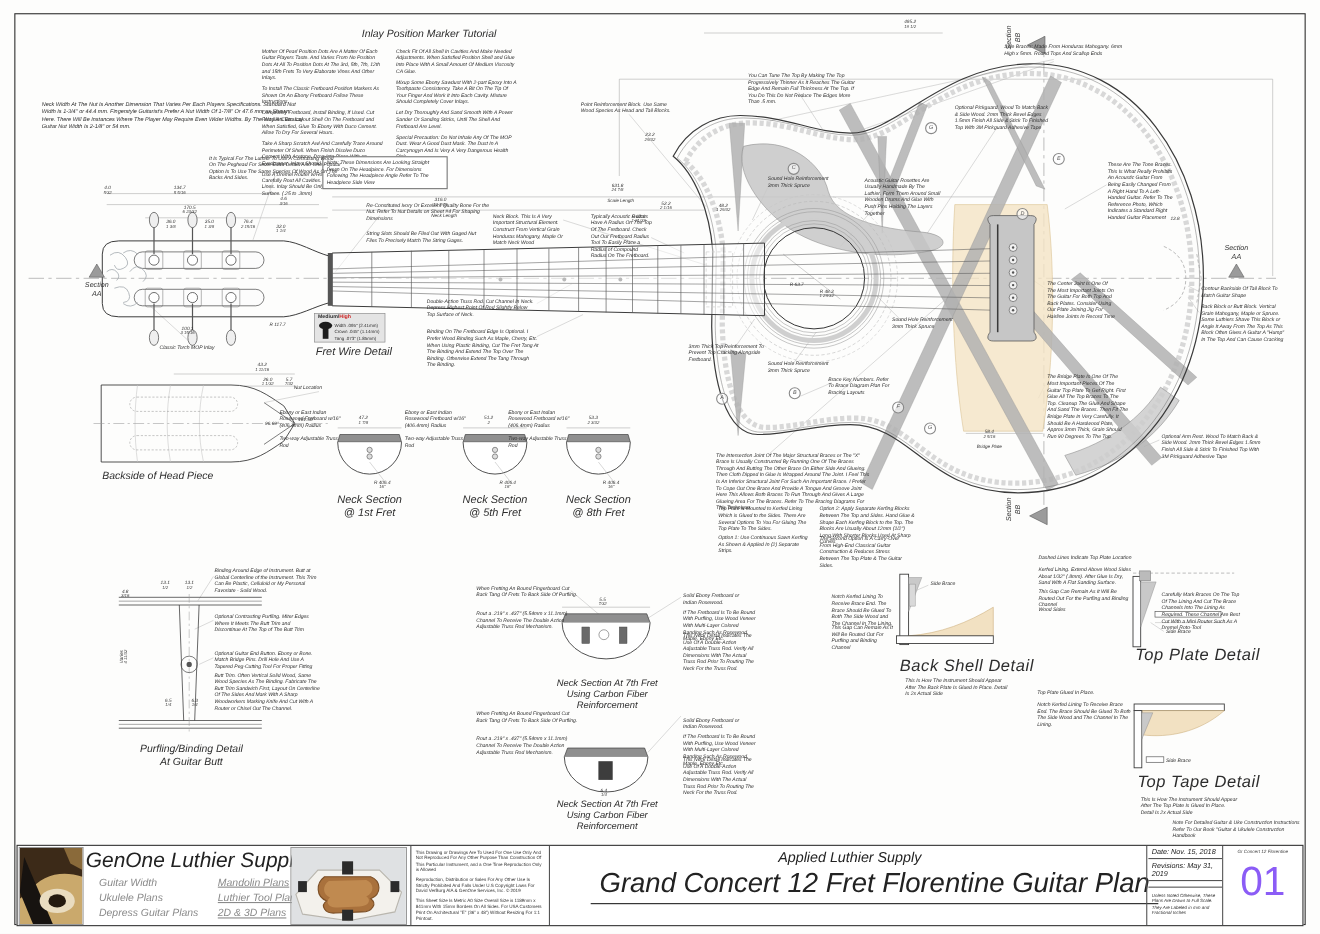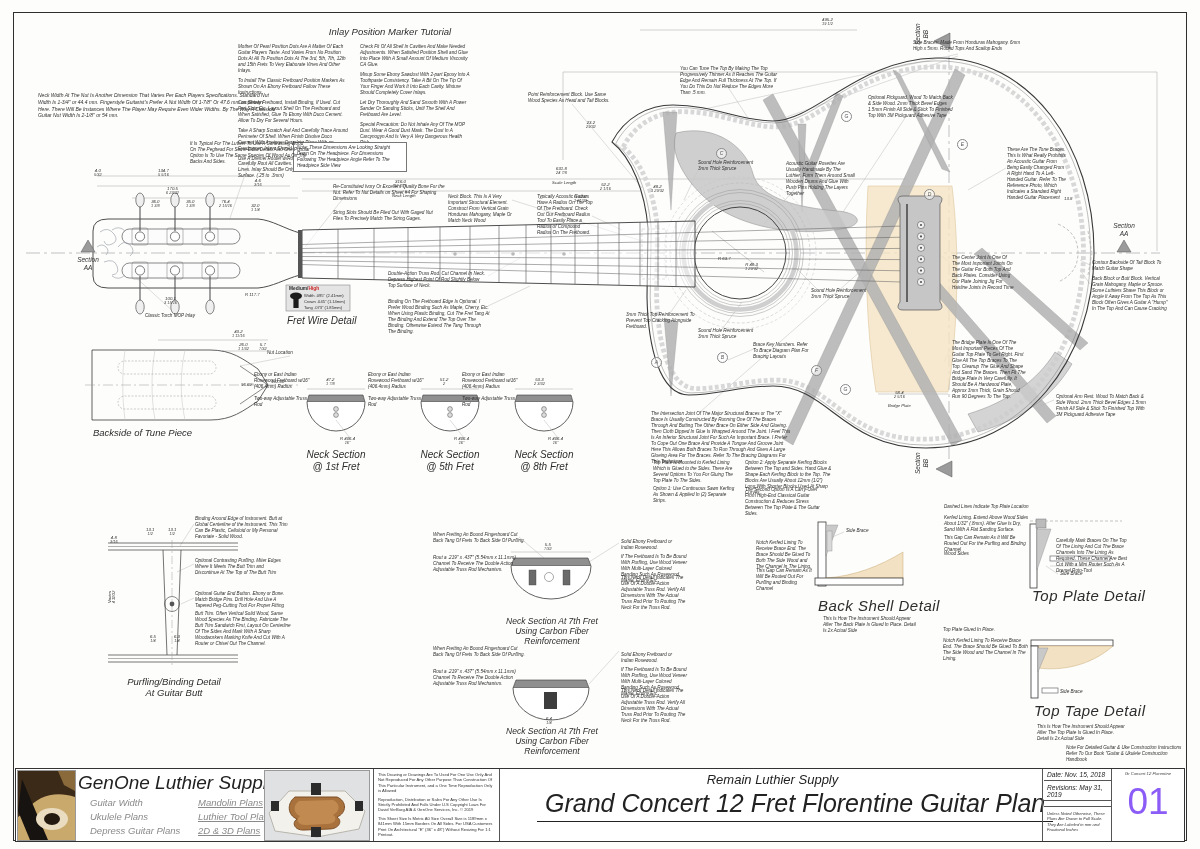--- a/index.html
+++ b/index.html
@@ -438,21 +438,21 @@
   <div class="lbl n" style="left:1060px;top:689px;width:32px;">Side Brace</div>
   <div class="lbl n" style="left:1037px;top:724px;width:88px;">This Is How The Instrument Should Appear After The Top Plate Is Glued In Place. Detail Is 2x Actual Side</div>
   <div class="lbl n" style="left:1066px;top:745px;width:122px;">Note For Detailed Guitar &amp; Uke Construction Instructions Refer To Our Book "Guitar &amp; Ukulele Construction Handbook</div>
 
   <div class="lbl" style="left:289px;top:286px;font-size:4.8px;font-weight:bold;font-style:normal;"><span>Medium/</span><span style="color:#c22;">High</span></div>
   <div class="lbl" style="left:304px;top:292.5px;font-size:4.1px;font-style:normal;">Width .095" (2.41mm)</div>
   <div class="lbl" style="left:304px;top:298.5px;font-size:4.1px;font-style:normal;">Crown .045" (1.14mm)</div>
   <div class="lbl" style="left:304px;top:304.5px;font-size:4.1px;font-style:normal;">Tang  .073" (1.85mm)</div>
   <div class="lbl" style="left:287px;top:315px;font-size:10px;white-space:nowrap;">Fret Wire Detail</div>
 
-  <div class="lbl" style="left:93px;top:427px;font-size:9.5px;white-space:nowrap;">Backside of Tune Piece</div>
+  <div class="lbl" style="left:93px;top:427px;font-size:9.5px;white-space:nowrap;">Backside of Head Piece</div>
   <div class="lbl dt" style="left:288px;top:449px;width:96px;">Neck Section
 @ 1st Fret</div>
   <div class="lbl dt" style="left:402px;top:449px;width:96px;">Neck Section
 @ 5th Fret</div>
   <div class="lbl dt" style="left:496px;top:449px;width:96px;">Neck Section
 @ 8th Fret</div>
   <div class="lbl dt" style="left:126px;top:676px;width:96px;font-size:9.5px;">Purfling/Binding Detail
 At Guitar Butt</div>
   <div class="lbl dt2" style="left:503px;top:616px;width:98px;">Neck Section At 7th Fret
 Using Carbon Fiber
@@ -675,21 +675,21 @@
           <rect x="46" y="56" width="10" height="10" fill="#2b2b2b"></rect>
         </svg>
     </div>
     <div class="v" style="left:357px;"></div>
     <div class="legal">
       <p>This Drawing or Drawings Are To Used For One Use Only And Not Reproduced For Any Other Purpose Than Construction Of This Particular Instrument, and a One Time Reproduction Only is Allowed</p>
       <p>Reproduction, Distribution or Sales For Any Other Use Is Strictly Prohibited And Falls Under U.S Copyright Laws For David VerBurg AIA &amp; GenOne Services, Inc. © 2019</p>
       <p>This Sheet Size Is Metric A0 Size Overall Size is 1189mm x 841mm With 15mm Borders On All Sides. For USA Customers Print On Architectural "E" (36" x 48") Without Resizing For 1:1 Printout.</p>
     </div>
     <div class="v" style="left:483px;"></div>
-    <div id="tb-brand">Remain Luthier Supply</div>
+    <div id="tb-brand">Applied Luthier Supply</div>
     <div id="tb-title"><span>Grand Concert 12 Fret Florentine Guitar Plan</span></div>
     <div class="v" style="left:1026px;"></div>
     <div class="daterow" style="top:0;">Date: Nov. 15, 2018</div>
     <div class="daterow" style="top:13px;">Revisions: May 31, 2019</div>
     <div class="daterow" style="top:26px;height:12px;"></div>
     <div id="scalenote">Unless Noted Otherwise, These Plans Are Drawn to Full Scale. They Are Labeled in mm and Fractional Inches</div>
     <div class="v" style="left:1095px;"></div>
     <div id="code">Gr Concert 12 Florentine</div>
     <div id="sheetno">01</div>
   </div>

